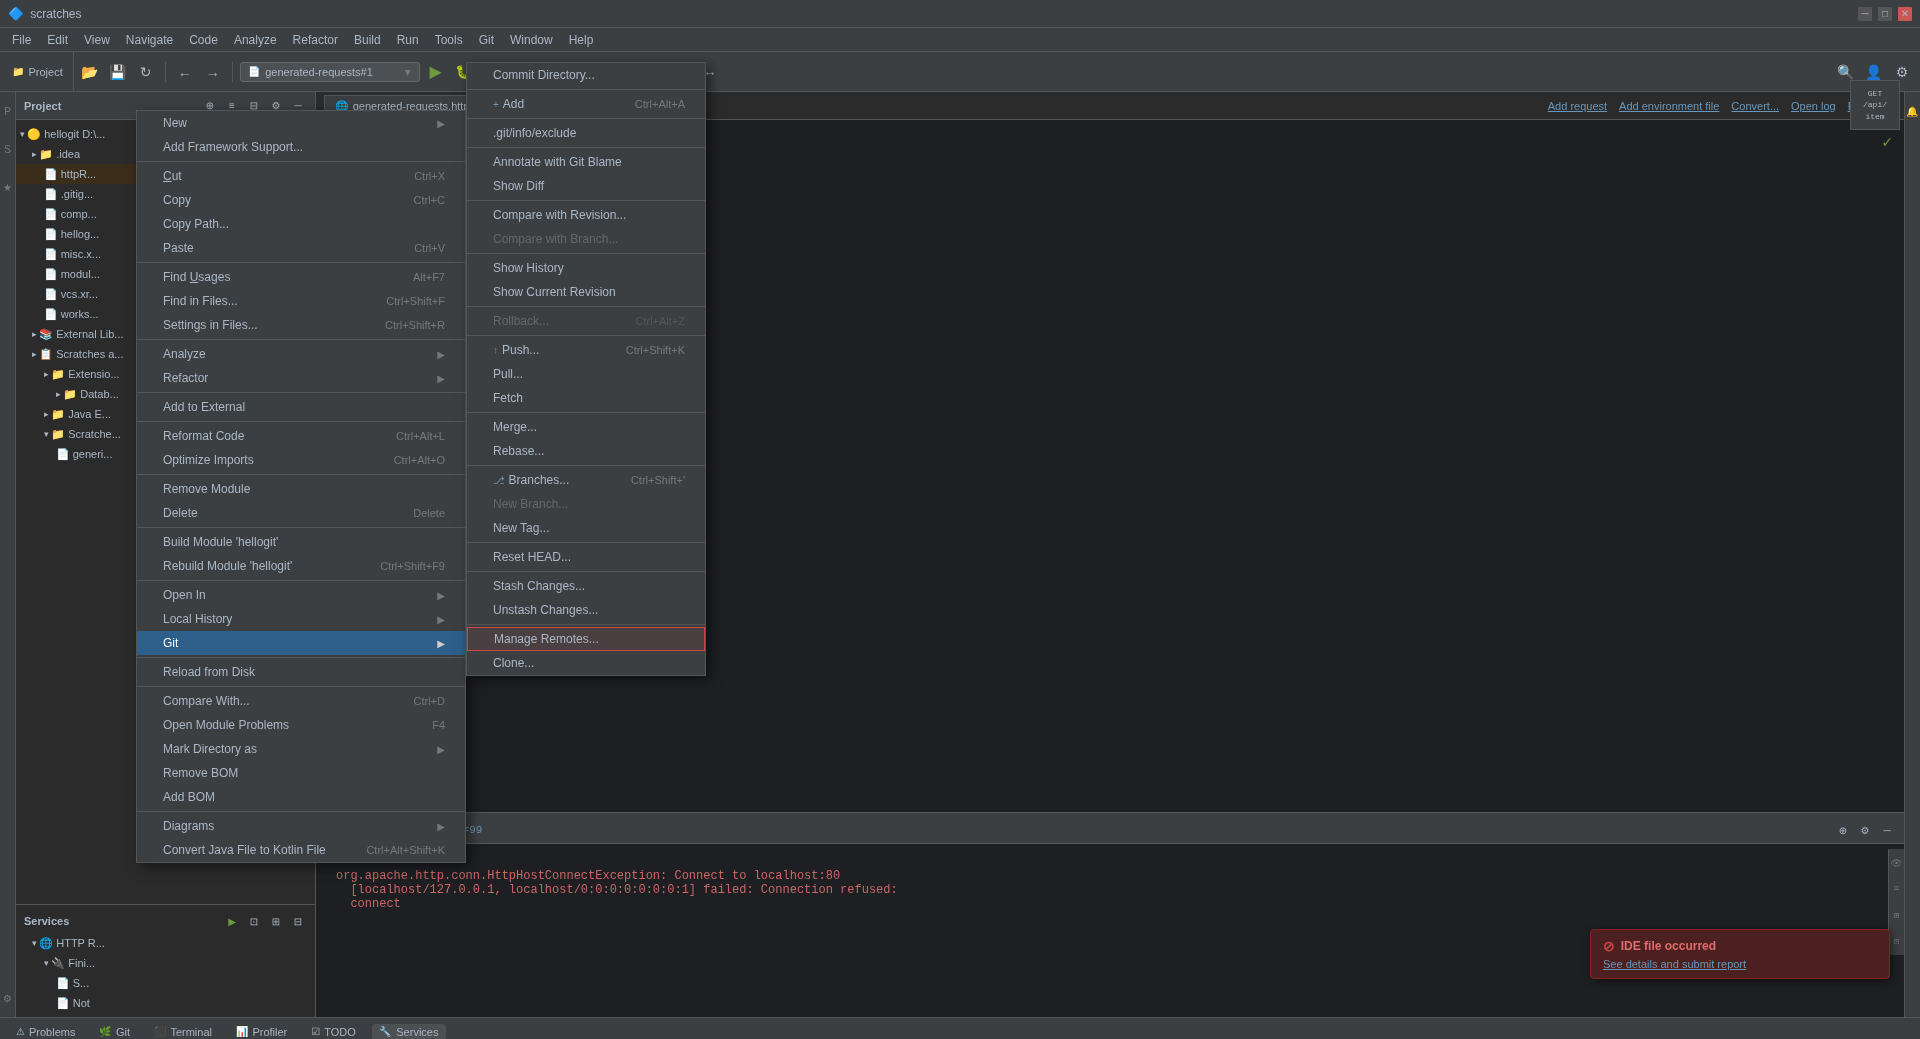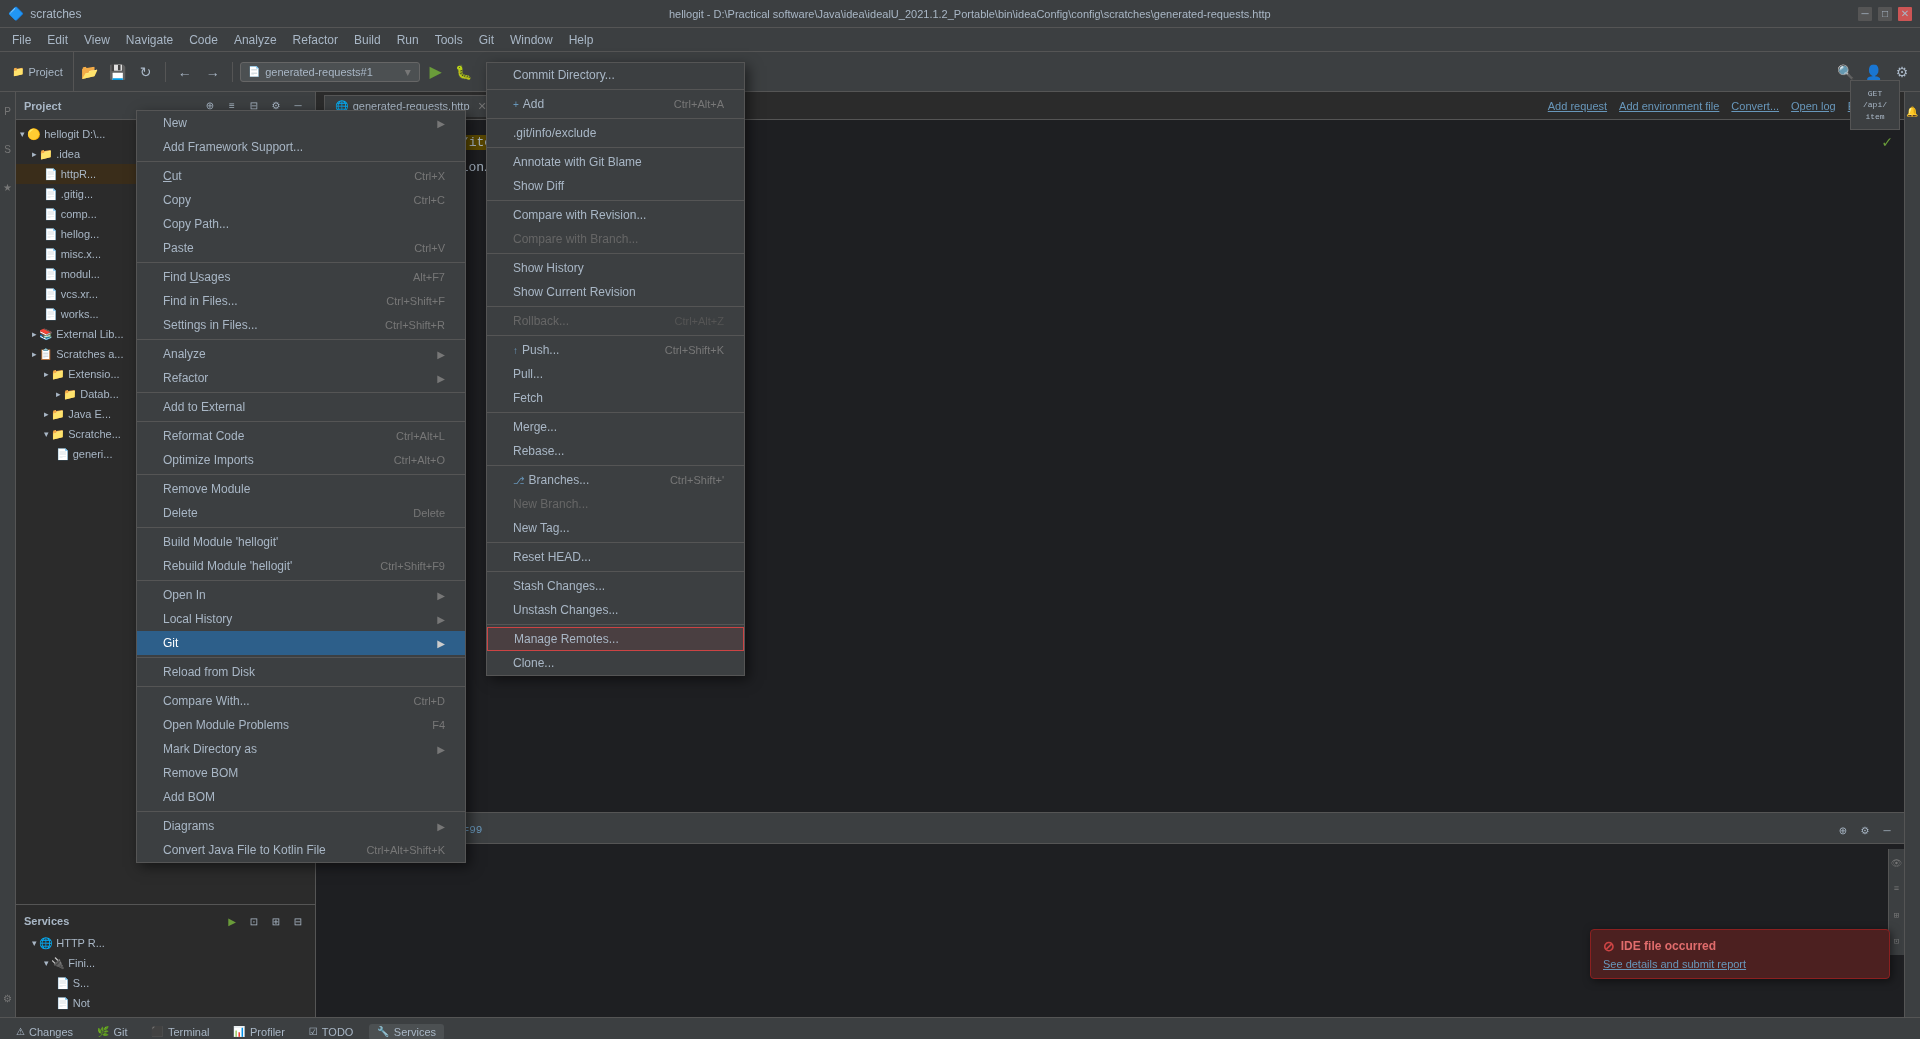--- a/index.html
+++ b/index.html
@@ -312,21 +312,20 @@
     }
   </style>
 </head>
 <body>
 
 <div id="title-bar">
   <div style="display:flex;align-items:center;gap:6px;">
     <span style="color:#6897bb;font-size:13px;">🔷</span>
     <span style="font-size:12px;color:#a9b7c6;">scratches</span>
   </div>
-  <div class="title-text">hellogit - D:\Practical software\Java\idea\idealU_2021.1.2_Portable\bin\ideaConfig\config\scratches\generated-requests.http</div>
   <div class="window-controls">
     <div class="win-btn" style="display:flex;align-items:center;justify-content:center;font-size:10px;">─</div>
     <div class="win-btn" style="display:flex;align-items:center;justify-content:center;font-size:10px;">□</div>
     <div class="win-btn" style="display:flex;align-items:center;justify-content:center;font-size:10px;background:#cc5555;">✕</div>
   </div>
 </div>
 
 <div id="menu-bar">
   <div class="menu-item">File</div>
   <div class="menu-item">Edit</div>
@@ -553,40 +552,45 @@
     <div id="response-area" style="position:relative;">
 
       <div style="display:flex;align-items:center;gap:8px;margin-bottom:8px;background:#3c3f41;padding:4px 8px;border-bottom:1px solid #555;position:absolute;top:0;left:0;right:0;">
         <span style="font-size:11px;color:#6897bb;">alhost:80/api/item?id=99</span>
         <div style="margin-left:auto;display:flex;gap:4px;">
           <button class="toolbar-btn" style="width:18px;height:18px;font-size:10px;">⊕</button>
           <button class="toolbar-btn" style="width:18px;height:18px;font-size:10px;">⚙</button>
           <button class="toolbar-btn" style="width:18px;height:18px;font-size:10px;">─</button>
         </div>
       </div>
+      <div style="margin-top:32px;font-family:'Courier New',monospace;font-size:12px;color:#cc6666;padding:8px;">
+        org.apache.http.conn.HttpHostConnectException: Connect to localhost:80<br>
+        &nbsp;&nbsp;[localhost/127.0.0.1, localhost/0:0:0:0:0:0:0:1] failed: Connection refused:<br>
+        &nbsp;&nbsp;connect
+      </div>
 
       <div style="position:absolute;right:0;top:32px;width:16px;display:flex;flex-direction:column;align-items:center;gap:6px;padding:4px 0;background:#3c3f41;border-left:1px solid #555;">
         <div class="side-icon" style="height:20px;font-size:9px;">👁</div>
         <div class="side-icon" style="height:20px;font-size:9px;">≡</div>
         <div class="side-icon" style="height:20px;font-size:9px;">⊞</div>
         <div class="side-icon" style="height:20px;font-size:9px;">⊡</div>
       </div>
     </div>
   </div>
 
   <div id="right-icons">
     <div class="side-icon">🔔</div>
   </div>
 
 </div>
 
 <div id="bottom-panel">
   <div class="bottom-tab">
     <span style="font-size:10px;">⚠</span>
-    <span>Changes</span>
+    <span>Problems</span>
   </div>
   <div class="bottom-tab">
     <span style="font-size:10px;">🌿</span>
     <span>Git</span>
   </div>
   <div class="bottom-tab">
     <span style="font-size:10px;">⬛</span>
     <span>Terminal</span>
   </div>
   <div class="bottom-tab">
@@ -720,21 +724,21 @@
   <div class="ctx-item">
     <span>Diagrams</span>
       <span class="ctx-arrow">▶</span>
   </div>
   <div class="ctx-item">
     <span>Convert Java File to Kotlin File</span>
     <span class="ctx-shortcut">Ctrl+Alt+Shift+K</span>
   </div>
 </div>
 
-<div class="ctx-menu submenu" style="left:486px;top:62px;width:259px;">
+<div class="ctx-menu submenu" style="left:466px;top:62px;width:240px;">
   <div class="ctx-item">
     <span>Commit Directory...</span>
   </div>
   <div class="ctx-separator"></div>
   <div class="ctx-item">
     <span style="display:flex;align-items:center;gap:4px;">
       <span style="color:#6897bb;font-size:10px;">+</span>
       Add
     </span>
     <span class="ctx-shortcut">Ctrl+Alt+A</span>

